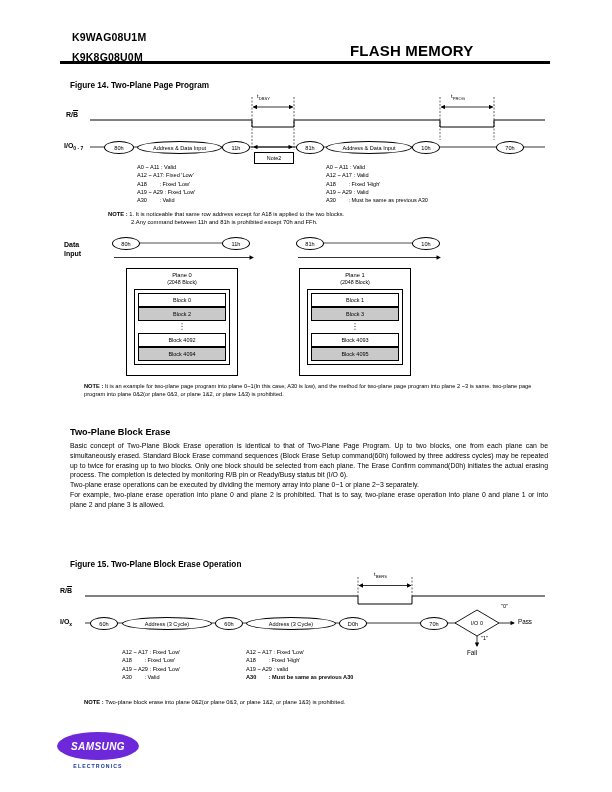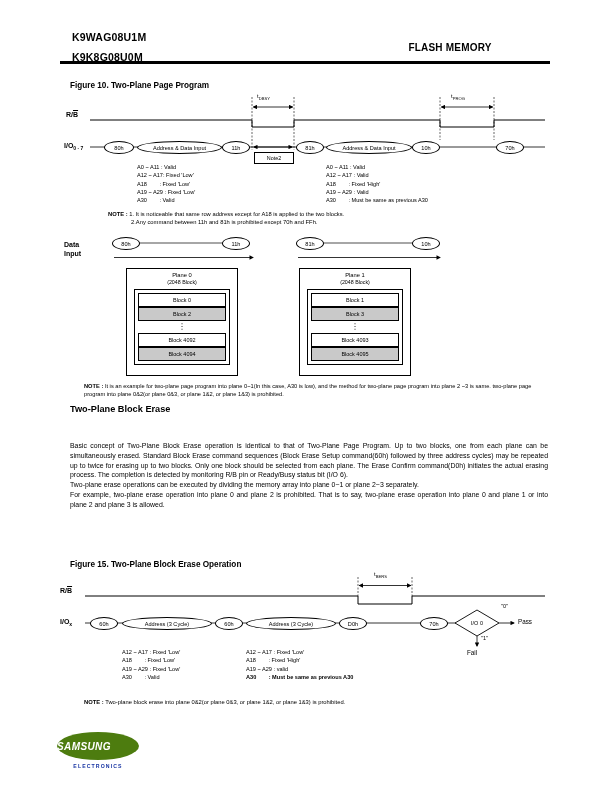--- a/index.html
+++ b/index.html
@@ -1,20 +1,20 @@
 <!DOCTYPE html>
 <html><head>
 <meta charset="utf-8">
 <style>
   html,body{margin:0;padding:0;background:#888;}
   .page{position:relative;width:612px;height:792px;background:#fff;font-family:"Liberation Sans",sans-serif;color:#000;overflow:hidden;margin:0 auto;}
   .abs{position:absolute;}
   .pn{font-weight:bold;font-size:10.5px;letter-spacing:.2px;}
   .prelim{font-style:italic;font-weight:bold;font-size:12.5px;text-align:right;}
-  .memtitle{font-weight:bold;font-size:10px;text-align:center;letter-spacing:.2px;}
+  .memtitle{font-weight:bold;font-size:15px;text-align:left;letter-spacing:.2px;}
   .rule{height:2.6px;background:#000;}
   .figtitle{font-weight:bold;font-size:8.2px;}
   .siglabel{font-weight:bold;font-size:7px;z-index:2;}
   .over{text-decoration:overline;}
   sub{font-size:.72em;}
   .tlabel{font-size:5.8px;z-index:2;background:#fff;padding:0 1px;}
   .bubble{position:absolute;height:13px;border:.9px solid #000;border-radius:50%;background:#fff;display:flex;align-items:center;justify-content:center;font-size:5.6px;z-index:2;white-space:nowrap;box-sizing:border-box;}
   .note2box{position:absolute;border:.8px solid #000;background:#fff;font-size:5.4px;display:flex;align-items:center;justify-content:center;z-index:3;}
   .addrcol{position:absolute;font-size:5.6px;line-height:8.3px;z-index:2;}
   .aline{white-space:pre;}
@@ -26,21 +26,21 @@
   .psub{font-size:5.3px;line-height:6.5px;}
   .pinner{margin:3px auto 0;width:96px;height:76px;border:.9px solid #000;padding:3px;box-sizing:border-box;display:flex;flex-direction:column;justify-content:space-between;background:#fff;}
   .block{height:12px;border:.8px solid #000;display:flex;align-items:center;justify-content:center;font-size:5.5px;background:#fff;}
   .shaded{background:#c9c9c9;}
   .dots{font-size:8px;line-height:12px;}
   .secheading{font-weight:bold;font-size:9.2px;}
   .bodytext{font-size:6.9px;line-height:9.8px;text-align:justify;z-index:2;}
   .bodytext p{margin:0;}
   .dtext{position:absolute;font-size:5.6px;z-index:2;white-space:nowrap;}
   .pagenum{font-size:8px;text-align:center;}
-  .samsung{border-radius:50%;display:flex;align-items:center;justify-content:flex-start;z-index:2;background:#4d7c0f;}
+  .samsung{border-radius:50%;display:flex;align-items:center;justify-content:center;z-index:2;background:#6d28d9;}
   .samsung span{color:#fff;font-weight:bold;font-style:italic;font-size:10px;letter-spacing:.4px;}
   .electronics{color:#1633a2;font-weight:bold;font-size:5.2px;letter-spacing:1.1px;text-align:center;}
 </style>
 </head>
 <body>
 
 <div class="page">
 
   <svg class="abs" width="612" height="792" viewBox="0 0 612 792" style="left:0;top:0;z-index:1;pointer-events:none">
     <defs>
@@ -78,21 +78,21 @@
       <line x1="499" y1="623" x2="514" y2="623" stroke-width="0.8" marker-end="url(#ah)"></line>
       <line x1="477" y1="636" x2="477" y2="646" stroke-width="0.8" marker-end="url(#ah)"></line>
     </g>
   </svg>
 
   <div class="abs pn" style="left:72px;top:31px">K9WAG08U1M</div>
   <div class="abs pn" style="left:72px;top:51px">K9K8G08U0M</div>
   <div class="abs memtitle" style="right:62px;top:42px;width:200px">FLASH MEMORY</div>
   <div class="abs rule" style="left:60px;top:61px;width:490px"></div>
 
-  <div class="abs figtitle" style="left:70px;top:81px">Figure 10. Two-Plane Page Program</div>
+  <div class="abs figtitle" style="left:70px;top:81px">Figure 14. Two-Plane Page Program</div>
 
   <div class="abs siglabel" style="left:66px;top:111px"><span>R/</span><span class="over">B</span></div>
   <div class="abs tlabel" style="left:256px;top:93px"><span>t</span><sub>DBSY</sub></div>
   <div class="abs tlabel" style="left:450px;top:93px"><span>t</span><sub>PROG</sub></div>
 
   <div class="abs siglabel" style="left:64px;top:142px"><span>I/O</span><sub>0 - 7</sub></div>
 
   <div class="bubble" style="left:104px;top:141px;width:30px">80h</div>
   <div class="bubble" style="left:137px;top:141px;width:85px">Address &amp; Data Input</div>
   <div class="bubble" style="left:222px;top:141px;width:28px">11h</div>
@@ -148,21 +148,21 @@
       <div class="block">Block 1</div>
       <div class="block shaded">Block 3</div>
       <div class="dots">⋮</div>
       <div class="block">Block 4093</div>
       <div class="block shaded">Block 4095</div>
     </div>
   </div>
 
   <div class="noteblock" style="left:84px;top:382px;width:466px"><b>NOTE :</b> <span>It is an example for two-plane page program into plane 0~1(In this case, A30 is low),  and the method for two-plane page program into plane 2 ~3 is same.  two-plane page program into plane 0&amp;2(or plane 0&amp;3, or plane 1&amp;2, or plane 1&amp;3) is prohibited.</span></div>
 
-  <div class="abs secheading" style="left:70px;top:404px">Two-Plane Block Erase</div>
+  <div class="abs secheading" style="left:70px;top:427px">Two-Plane Block Erase</div>
   <div class="abs bodytext" style="left:70px;top:441px;width:478px">
     <p>Basic concept of Two-Plane Block Erase operation is identical to that of Two-Plane Page Program. Up to two blocks, one from each plane can be simultaneously erased. Standard Block Erase command sequences (Block Erase Setup command(60h) followed by three address cycles) may be repeated up to twice for erasing up to two blocks. Only one block should be selected from each plane. The Erase Confirm command(D0h) initiates the actual erasing process. The completion is detected by monitoring R/B pin or Ready/Busy status bit (I/O 6).</p>
     <p>Two-plane erase operations can be executed by dividing the memory array into plane 0~1 or plane 2~3 separately.</p>
     <p>For example, two-plane erase operation into plane 0 and plane 2 is prohibited. That is to say, two-plane erase operation into plane 0 and plane 1 or into plane 2 and plane 3 is allowed.</p>
   </div>
 
   <div class="abs figtitle" style="left:70px;top:560px">Figure 15. Two-Plane Block Erase Operation</div>
 
   <div class="abs siglabel" style="left:60px;top:587px"><span>R/</span><span class="over">B</span></div>
   <div class="abs tlabel" style="left:373px;top:571px"><span>t</span><sub>BERS</sub></div>

